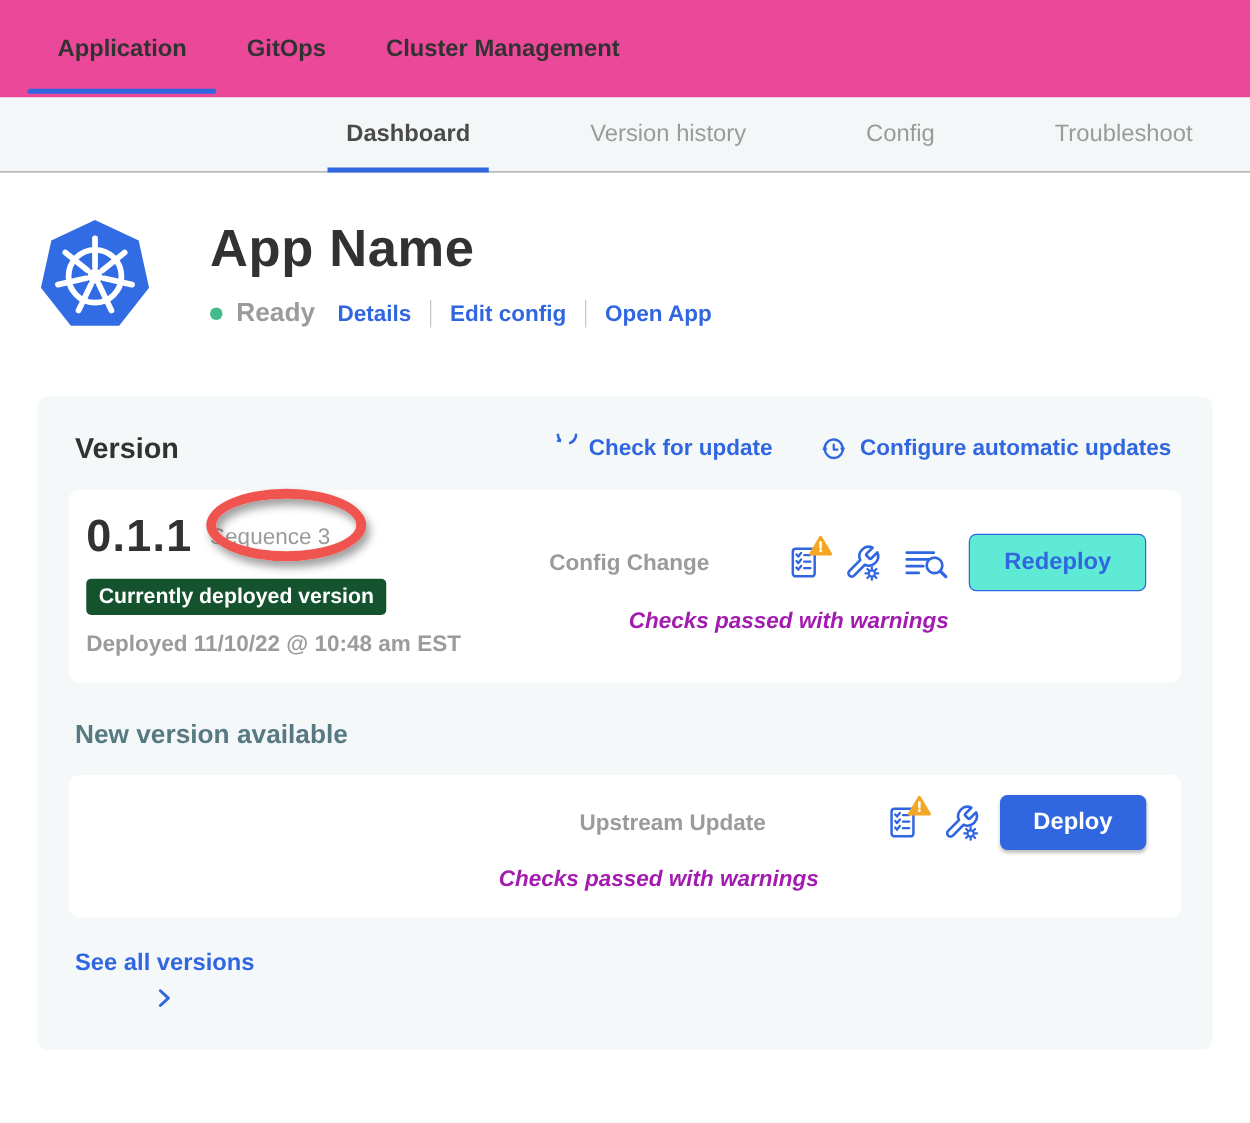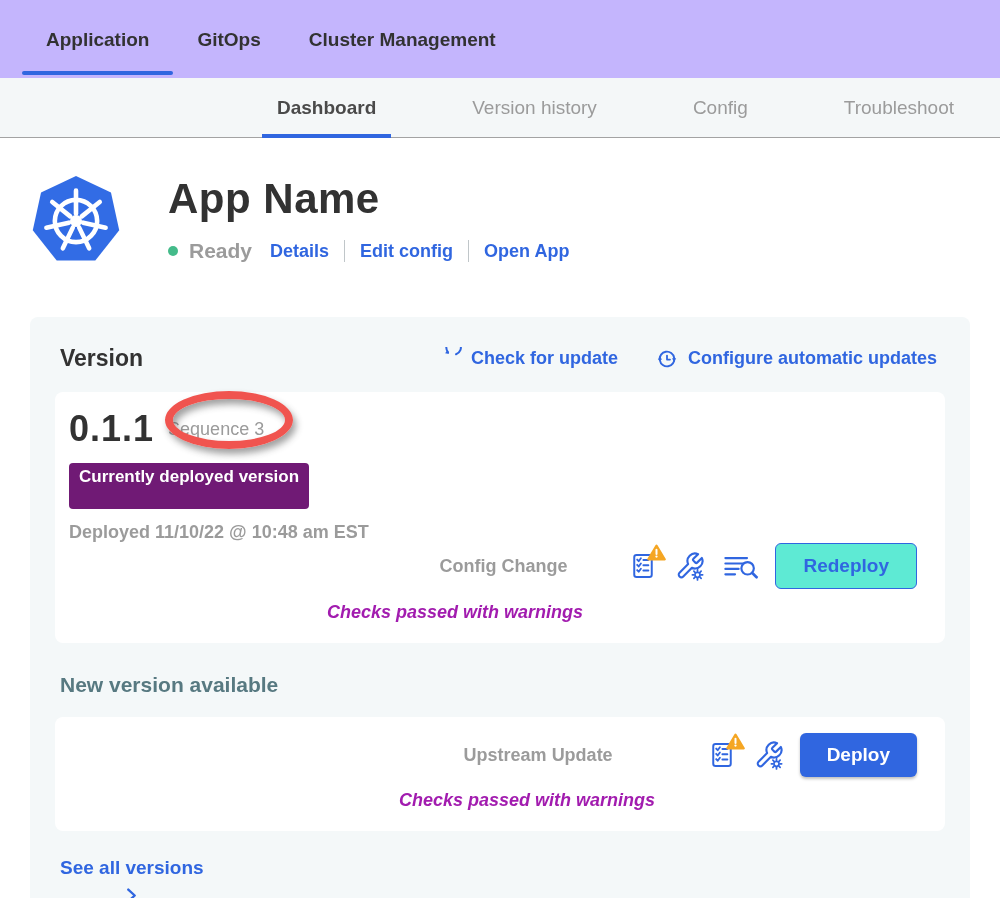--- a/index.html
+++ b/index.html
@@ -2,21 +2,21 @@
 <html><head>
 <meta charset="utf-8">
 <style>
   * { box-sizing: border-box; }
   html,body { margin:0; padding:0; }
   body {
     width:1000px; height:898px; overflow:hidden; background:#fff;
     font-family:"Liberation Sans", sans-serif; color:#323232; position:relative;
   }
   
-  .pnav { height:78px; display:flex; align-items:center; padding-left:22px; background:#c4b5fd; }
+  .pnav { height:78px; display:flex; align-items:center; padding-left:22px; background:#ec4899; }
   .pnav-tab { position:relative; height:78px; line-height:80px; padding:0 24px;
     font-size:19px; font-weight:700; color:#323232; cursor:pointer; white-space:nowrap; }
   .pnav-tab.active::after { content:""; position:absolute; left:0; right:0; bottom:3px;
     height:4px; background:#3066e0; border-radius:2px; }
   
   .snav { height:60px; background:#f4f7f8; border-bottom:1px solid #a3a3a3;
     display:flex; padding-left:262px; gap:66px; white-space:nowrap; }
   .snav-tab { position:relative; line-height:60px; padding:0 15px; font-size:19px;
     color:#9b9b9b; cursor:pointer; }
   .snav-tab.active { color:#4a4a4a; font-weight:700; }
@@ -33,32 +33,32 @@
   .hdiv { width:1px; height:22px; background:#c0c6c9; margin:0 15px; }
   
   .panel { margin:46px 30px 0; background:#f4f8f9; border-radius:8px; padding:28px 25px 34px; }
   .panel-header { display:flex; justify-content:space-between; align-items:center; padding:0 8px 0 5px; }
   .panel-title { font-size:23px; font-weight:700; color:#323232; }
   .panel-actions { display:flex; align-items:center; gap:37px; }
   .plink { display:flex; align-items:center; gap:9px; color:#3066e0; font-size:18px;
     font-weight:700; cursor:pointer; }
   
   .vcard { background:#fff; border-radius:8px; margin-top:20px; padding:16px 28px 20px 14px;
-    display:flex;flex-direction:column; }
+    display:flex; }
   .vcard-left { width:352px; flex-shrink:0; }
   .vcard-right { flex:1; display:flex; flex-direction:column; justify-content:center; }
   .vrow1 { display:flex; align-items:center; justify-content:flex-end; }
   .version-row { display:flex; align-items:center; position:relative; }
   .version-num { font-size:36px; font-weight:700; color:#323232; letter-spacing:1px; }
   .sequence { font-size:18px; color:#9b9b9b; margin-left:14px; }
   .annotation-ellipse { position:absolute; left:96px; top:-17px; width:128px; height:58px;
     border:8px solid #f0544f; border-radius:50%; pointer-events:none;
     box-shadow:3px 5px 7px rgba(45,45,45,.45), inset 3px 5px 7px rgba(45,45,45,.45); }
-  .badge-deployed { display:inline-block; margin-top:13px; background:#701a75; color:#fff;
-    font-size:17px; font-weight:700; padding:4px 10px 22px; border-radius:4px; }
+  .badge-deployed { display:inline-block; margin-top:13px; background:#14532d; color:#fff;
+    font-size:17px; font-weight:700; padding:4px 10px 5px; border-radius:4px; }
   .gray-line { margin-top:13px; font-size:18px; font-weight:700; color:#9b9b9b; }
   .source-label { font-size:18px; font-weight:700; color:#9b9b9b; margin-right:62px; }
   .source-label.card2 { margin-right:95px; }
   .icon-group { display:flex; align-items:center; gap:18px; margin-right:16px; }
   .icon-wrap { position:relative; display:inline-flex; cursor:pointer; }
   .warn-badge { position:absolute; top:-8px; right:-9px; }
   .vwarning { margin-top:13px; align-self:center; font-size:18px; font-weight:700; color:#a21caf;font-style:italic; }
   .vwarning.card1 { transform:translateX(-38px); }
   .vwarning.card2 { transform:translateX(34px); }
   .btn { border-radius:6px; font-size:19px; font-weight:700; padding:11px 27px;

